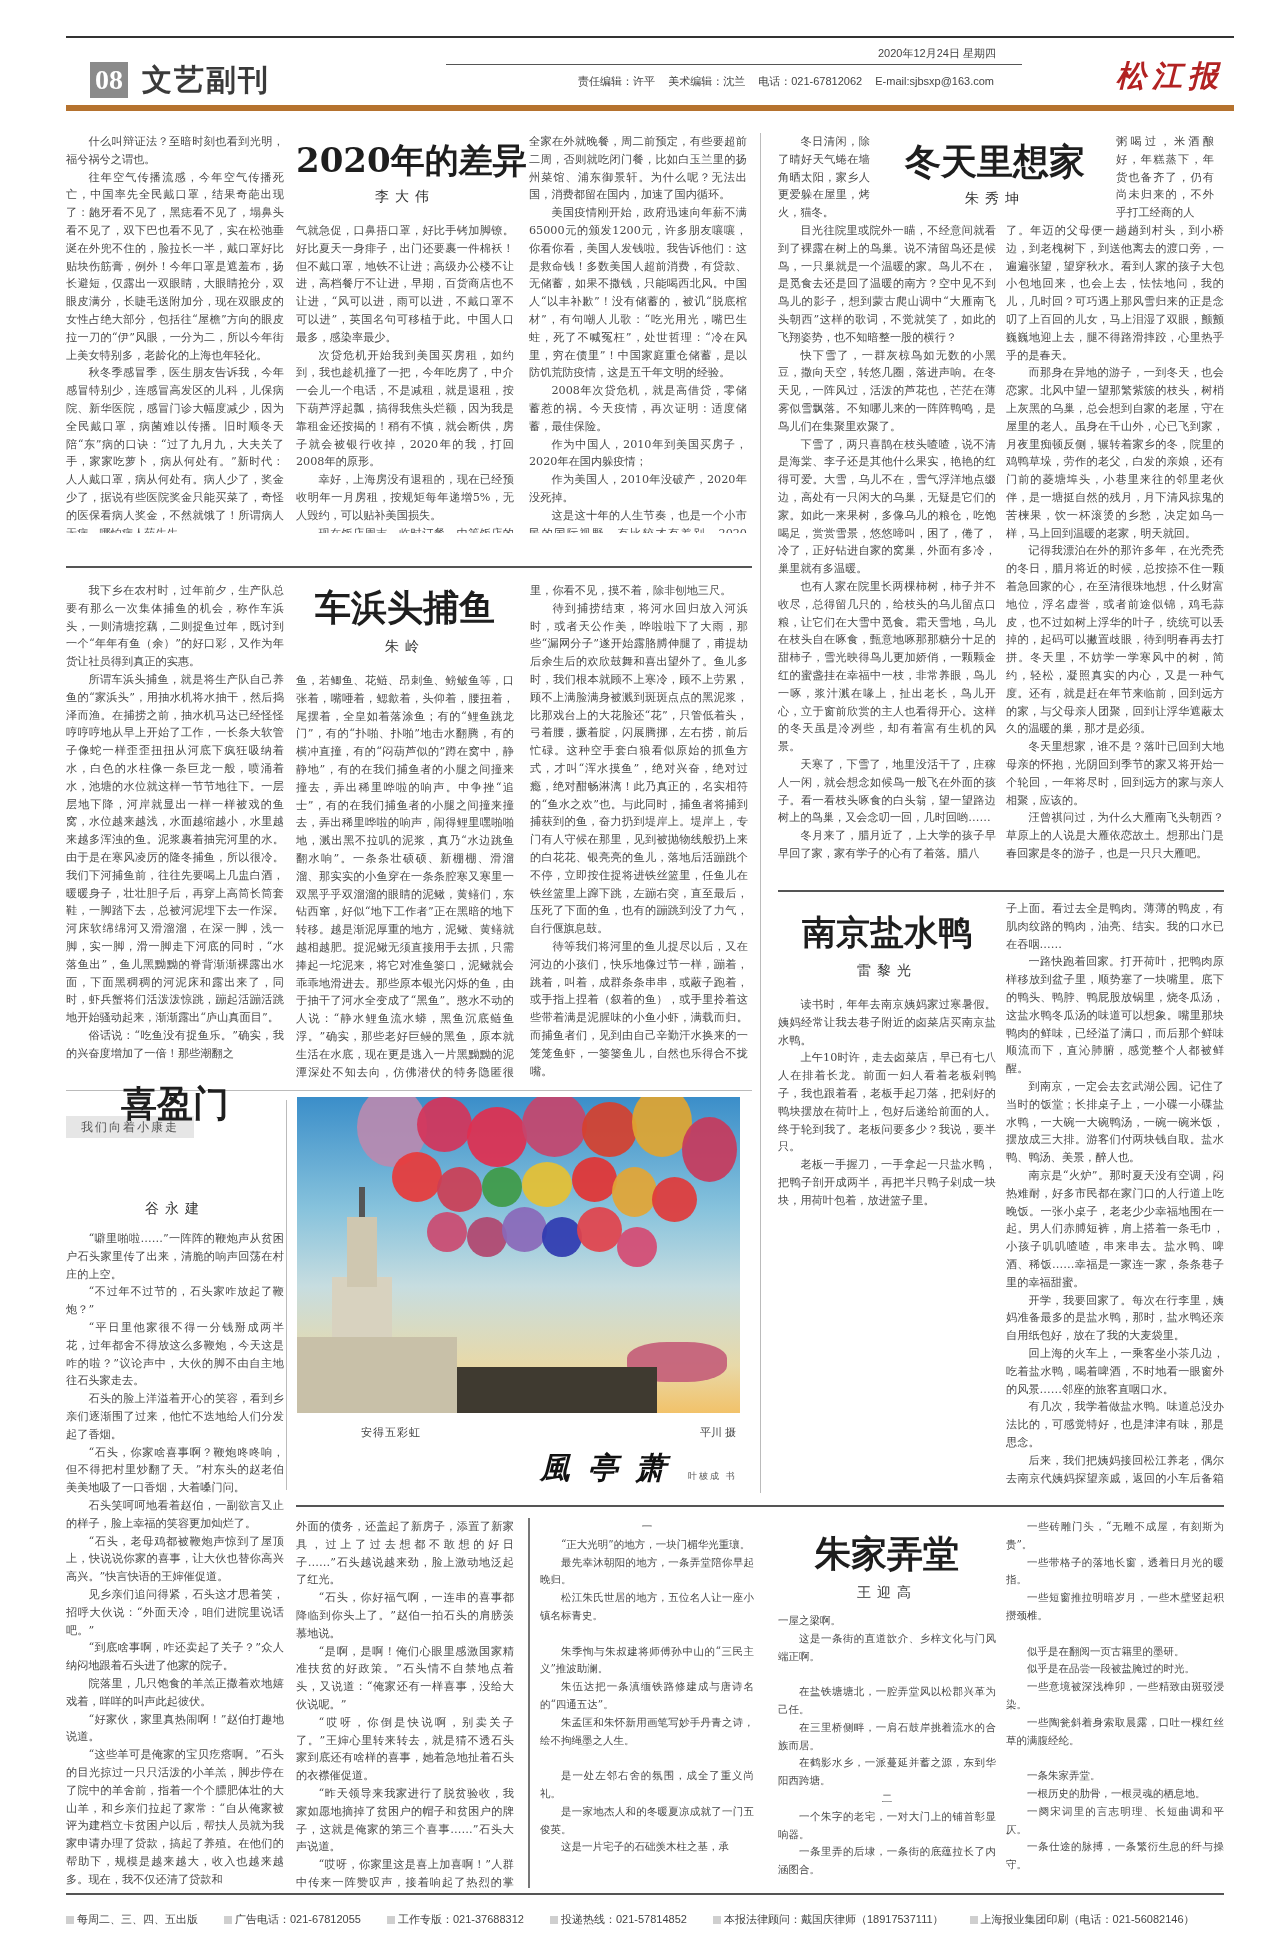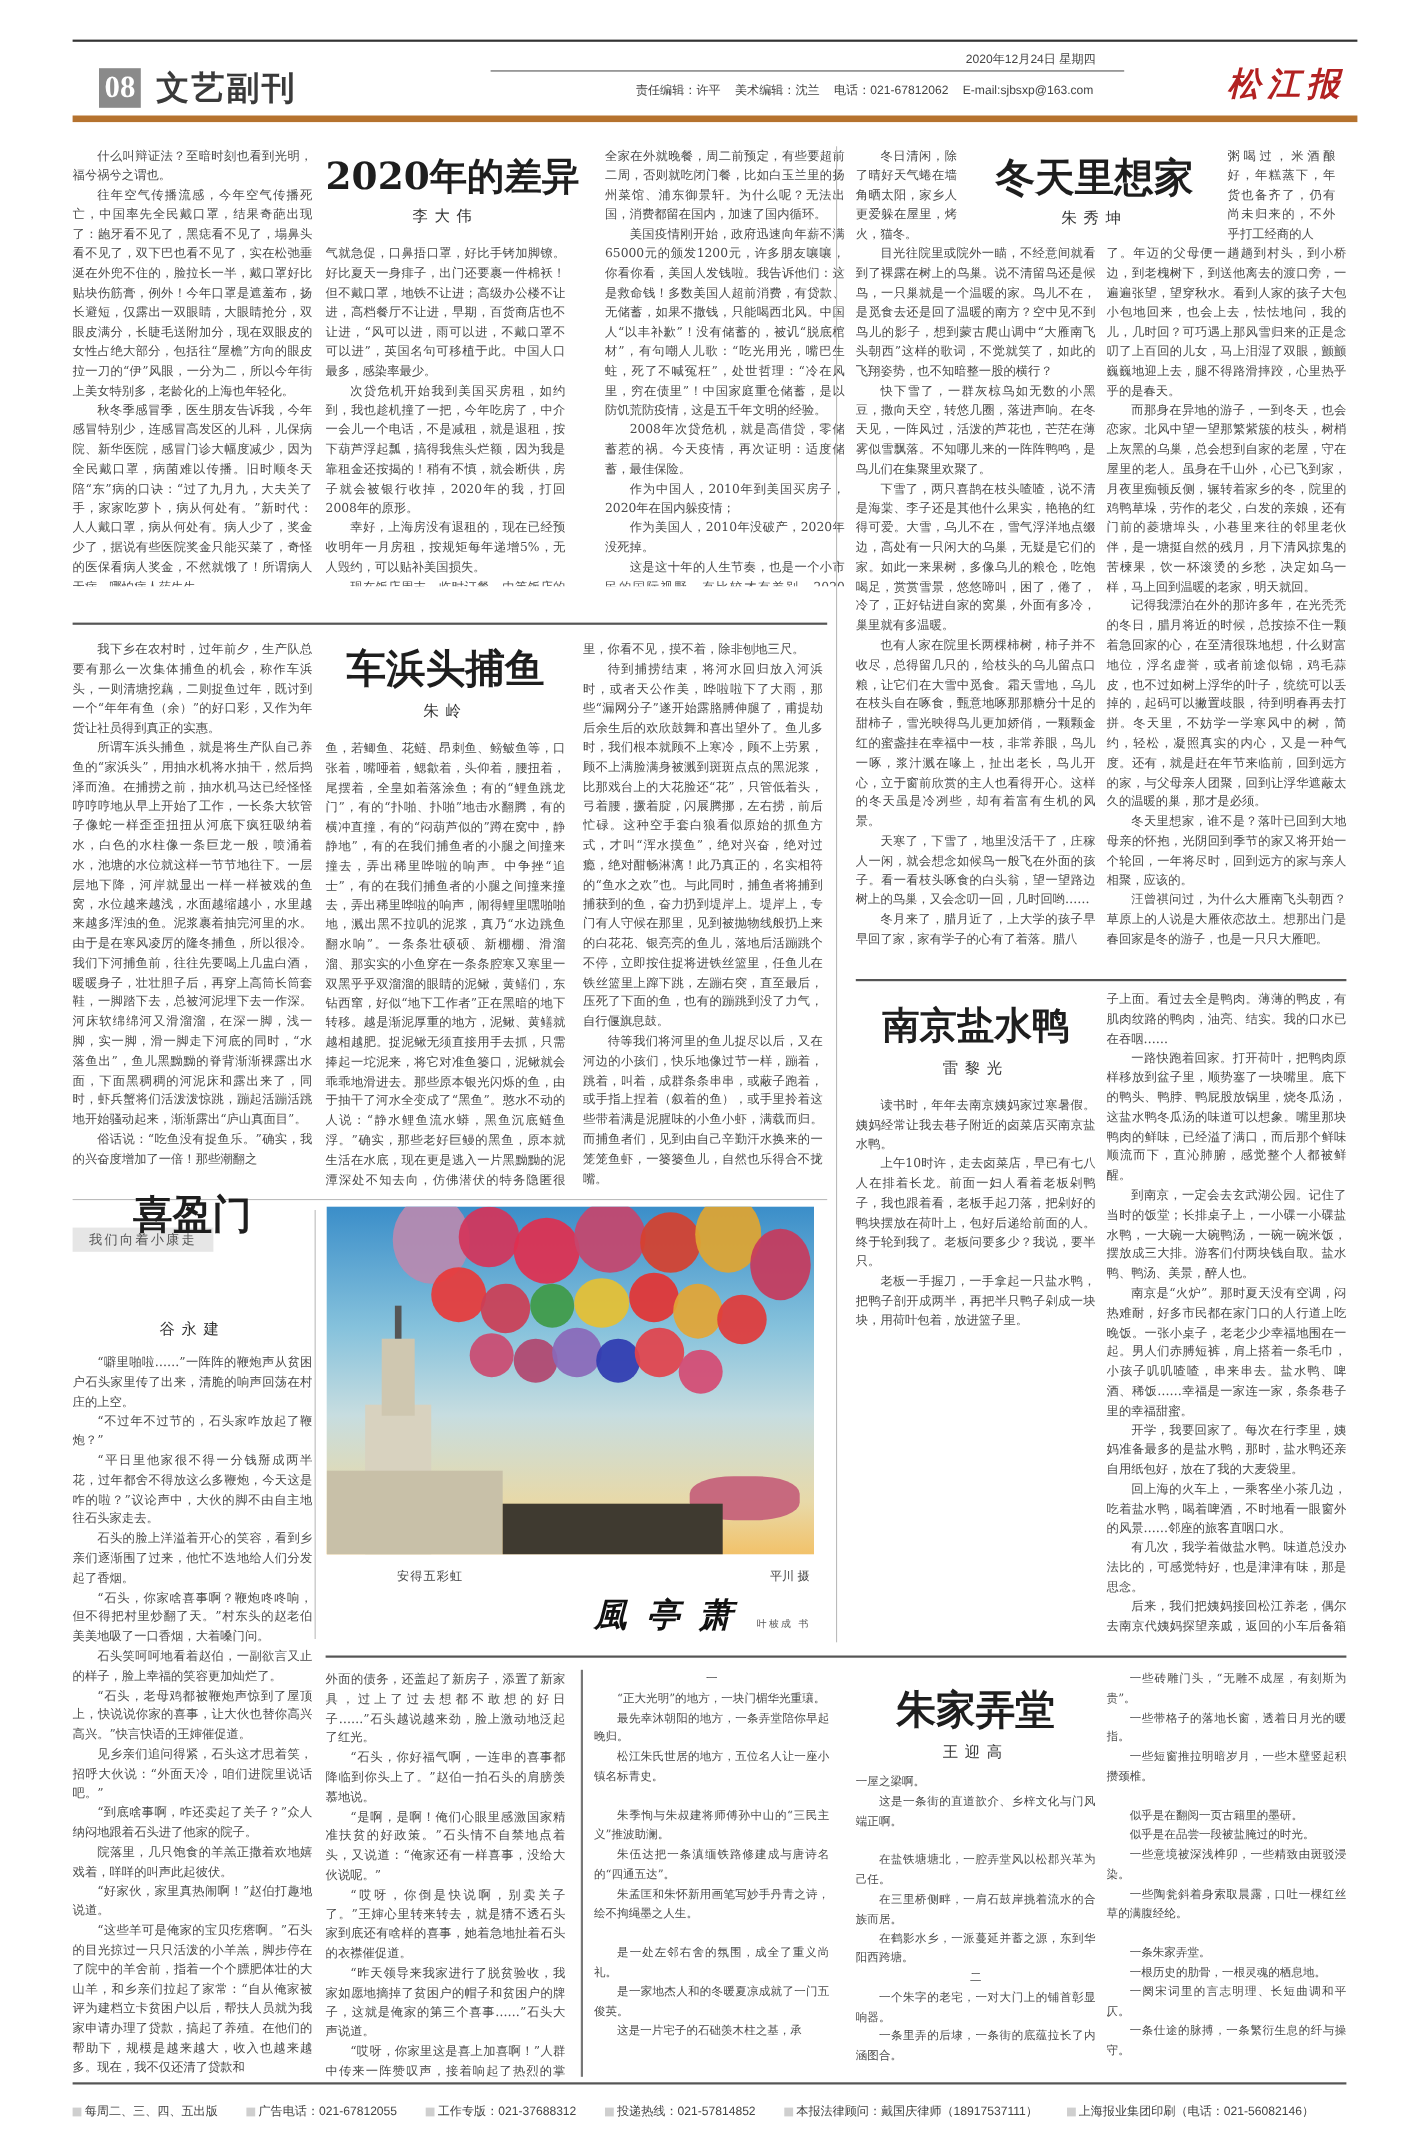--- a/index.html
+++ b/index.html
@@ -77,21 +77,21 @@
 
   </div>
   <div class="art-title" style="left:296px; top:138px; width:218px; font-size:34px;">2020年的差异</div>
   <div class="art-author" style="left:296px; top:188px; width:218px;">李大伟</div>
   <div class="col" style="left:296px; top:222px; width:218px; height:311px;">
     <p class="noindent">气就急促，口鼻捂口罩，好比手铐加脚镣。好比夏天一身痱子，出门还要裹一件棉袄！但不戴口罩，地铁不让进；高级办公楼不让进，高档餐厅不让进，早期，百货商店也不让进，“风可以进，雨可以进，不戴口罩不可以进”，英国名句可移植于此。中国人口最多，感染率最少。</p>
     <p>次贷危机开始我到美国买房租，如约到，我也趁机撞了一把，今年吃房了，中介一会儿一个电话，不是减租，就是退租，按下葫芦浮起瓢，搞得我焦头烂额，因为我是靠租金还按揭的！稍有不慎，就会断供，房子就会被银行收掉，2020年的我，打回2008年的原形。</p>
     <p>幸好，上海房没有退租的，现在已经预收明年一月房租，按规矩每年递增5%，无人毁约，可以贴补美国损失。</p>
     <p>现在饭店周末，临时订餐，中等饭店的包房基本没有。周六，我家烧饭阿姨休息，</p>
   </div>
-  <div class="col" style="left:550px; top:133px; width:218px; height:400px;">
+  <div class="col" style="left:529px; top:133px; width:218px; height:400px;">
     <p class="noindent">全家在外就晚餐，周二前预定，有些要超前二周，否则就吃闭门餐，比如白玉兰里的扬州菜馆、浦东御景轩。为什么呢？无法出国，消费都留在国内，加速了国内循环。</p>
     <p>美国疫情刚开始，政府迅速向年薪不满65000元的颁发1200元，许多朋友嚷嚷，你看你看，美国人发钱啦。我告诉他们：这是救命钱！多数美国人超前消费，有贷款、无储蓄，如果不撒钱，只能喝西北风。中国人“以丰补歉”！没有储蓄的，被讥“脱底棺材”，有句嘲人儿歌：“吃光用光，嘴巴生蛀，死了不喊冤枉”，处世哲理：“冷在风里，穷在债里”！中国家庭重仓储蓄，是以防饥荒防疫情，这是五千年文明的经验。</p>
     <p>2008年次贷危机，就是高借贷，零储蓄惹的祸。今天疫情，再次证明：适度储蓄，最佳保险。</p>
     <p>作为中国人，2010年到美国买房子，2020年在国内躲疫情；</p>
     <p>作为美国人，2010年没破产，2020年没死掉。</p>
     <p>这是这十年的人生节奏，也是一个小市民的国际视野。有比较才有差别，2020年“中国真好”！</p>
   </div>
 
   <div class="vr" style="left:760px; top:133px; height:1360px;"></div>
 

